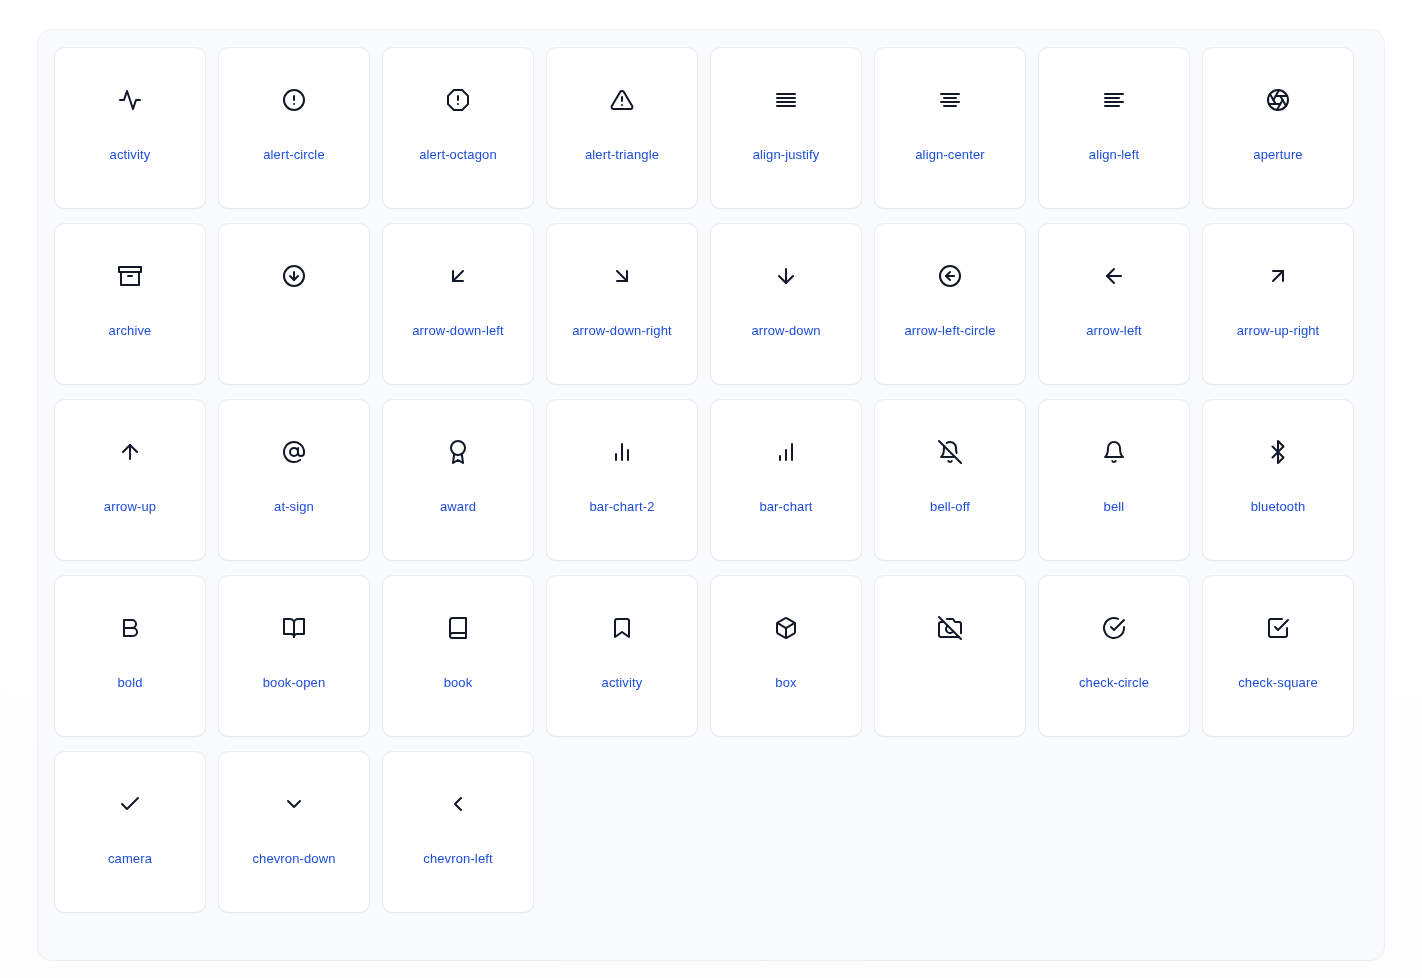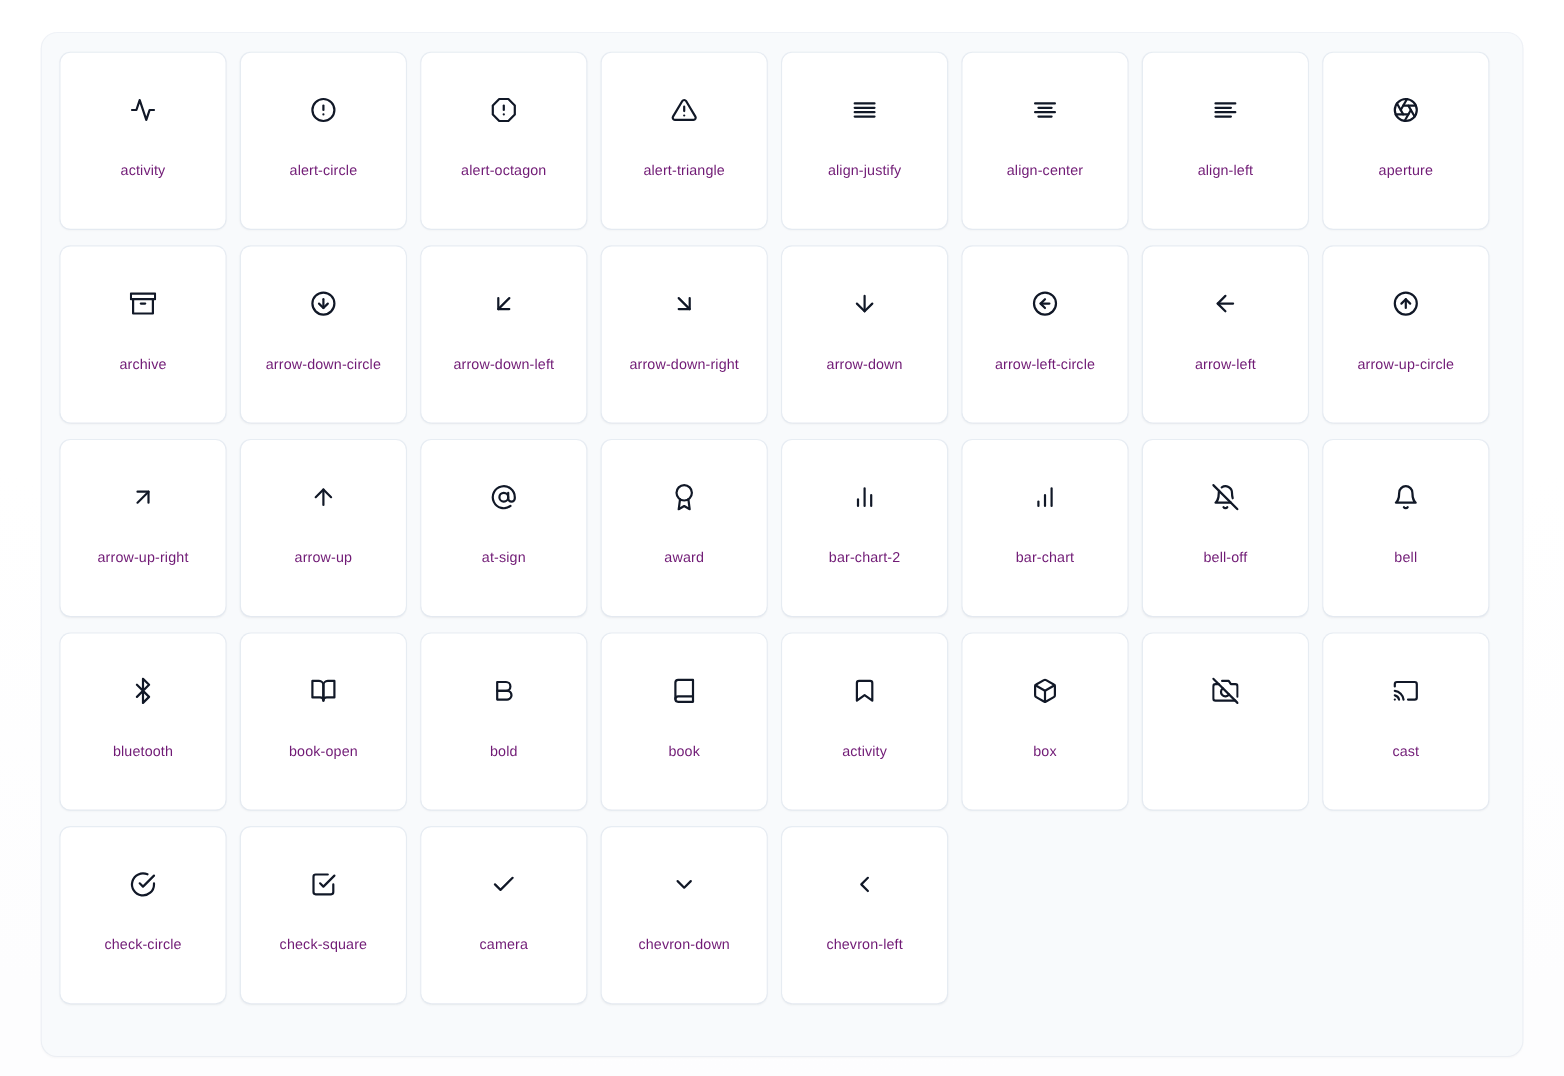--- a/index.html
+++ b/index.html
@@ -85,21 +85,21 @@
     stroke-width: 2;
     stroke-linecap: round;
     stroke-linejoin: round;
     fill: none;
     display: block;
   }
 
   .icon-label {
     font-size: 13px;
     line-height: 18px;
-    color: #701a75;
+    color: #1d4ed8;
     text-align: center;
     width: 128px;
     letter-spacing: 0.01em;
     word-break: break-word;
     position: absolute;
     left: 11px;
     top: 96px;
     height: 44px;
     display: flex;
     align-items: flex-start;
@@ -209,21 +209,20 @@
           <div class="icon-label">archive</div>
         </div>
         <div class="icon-card">
           <div class="icon-slot">
             <svg viewBox="0 0 24 24">
               <circle cx="12" cy="12" r="10"></circle>
               <polyline points="8 12 12 16 16 12"></polyline>
               <line x1="12" y1="8" x2="12" y2="16"></line>
             </svg>
           </div>
-          <div class="icon-label">arrow-down-circle</div>
         </div>
         <div class="icon-card">
           <div class="icon-slot">
             <svg viewBox="0 0 24 24">
               <line x1="17" y1="7" x2="7" y2="17"></line>
               <polyline points="17 17 7 17 7 7"></polyline>
             </svg>
           </div>
           <div class="icon-label">arrow-down-left</div>
         </div>
@@ -256,30 +255,20 @@
           <div class="icon-label">arrow-left-circle</div>
         </div>
         <div class="icon-card">
           <div class="icon-slot">
             <svg viewBox="0 0 24 24">
               <line x1="19" y1="12" x2="5" y2="12"></line>
               <polyline points="12 19 5 12 12 5"></polyline>
             </svg>
           </div>
           <div class="icon-label">arrow-left</div>
-        </div>
-        <div class="icon-card">
-          <div class="icon-slot">
-            <svg viewBox="0 0 24 24">
-              <circle cx="12" cy="12" r="10"></circle>
-              <polyline points="16 12 12 8 8 12"></polyline>
-              <line x1="12" y1="16" x2="12" y2="8"></line>
-            </svg>
-          </div>
-          <div class="icon-label">arrow-up-circle</div>
         </div>
         <div class="icon-card">
           <div class="icon-slot">
             <svg viewBox="0 0 24 24">
               <line x1="7" y1="17" x2="17" y2="7"></line>
               <polyline points="7 7 17 7 17 17"></polyline>
             </svg>
           </div>
           <div class="icon-label">arrow-up-right</div>
         </div>
@@ -355,34 +344,34 @@
           <div class="icon-slot">
             <svg viewBox="0 0 24 24">
               <polyline points="6.5 6.5 17.5 17.5 12 23 12 1 17.5 6.5 6.5 17.5"></polyline>
             </svg>
           </div>
           <div class="icon-label">bluetooth</div>
         </div>
         <div class="icon-card">
           <div class="icon-slot">
             <svg viewBox="0 0 24 24">
+              <path d="M6 4h8a4 4 0 0 1 4 4 4 4 0 0 1-4 4H6z"></path>
+              <path d="M6 12h9a4 4 0 0 1 4 4 4 4 0 0 1-4 4H6z"></path>
+            </svg>
+          </div>
+          <div class="icon-label">bold</div>
+        </div>
+        <div class="icon-card">
+          <div class="icon-slot">
+            <svg viewBox="0 0 24 24">
               <path d="M2 3h6a4 4 0 0 1 4 4v14a3 3 0 0 0-3-3H2z"></path>
               <path d="M22 3h-6a4 4 0 0 0-4 4v14a3 3 0 0 1 3-3h7z"></path>
             </svg>
           </div>
           <div class="icon-label">book-open</div>
-        </div>
-        <div class="icon-card">
-          <div class="icon-slot">
-            <svg viewBox="0 0 24 24">
-              <path d="M6 4h8a4 4 0 0 1 4 4 4 4 0 0 1-4 4H6z"></path>
-              <path d="M6 12h9a4 4 0 0 1 4 4 4 4 0 0 1-4 4H6z"></path>
-            </svg>
-          </div>
-          <div class="icon-label">bold</div>
         </div>
         <div class="icon-card">
           <div class="icon-slot">
             <svg viewBox="0 0 24 24">
               <path d="M4 19.5A2.5 2.5 0 0 1 6.5 17H20"></path>
               <path d="M6.5 2H20v20H6.5A2.5 2.5 0 0 1 4 19.5v-15A2.5 2.5 0 0 1 6.5 2z"></path>
             </svg>
           </div>
           <div class="icon-label">book</div>
         </div>
@@ -408,29 +397,20 @@
           <div class="icon-slot">
             <svg viewBox="0 0 24 24">
               <line x1="1" y1="1" x2="23" y2="23"></line>
               <path d="M21 21H3a2 2 0 0 1-2-2V8a2 2 0 0 1 2-2h3m3-3h6l2 3h4a2 2 0 0 1 2 2v9.34m-7.72-2.06a4 4 0 1 1-5.56-5.56"></path>
             </svg>
           </div>
         </div>
         <div class="icon-card">
           <div class="icon-slot">
             <svg viewBox="0 0 24 24">
-              <path d="M2 16.1A5 5 0 0 1 5.9 20M2 12.05A9 9 0 0 1 9.95 20M2 8V6a2 2 0 0 1 2-2h16a2 2 0 0 1 2 2v12a2 2 0 0 1-2 2h-6"></path>
-              <line x1="2" y1="20" x2="2.01" y2="20"></line>
-            </svg>
-          </div>
-          <div class="icon-label">cast</div>
-        </div>
-        <div class="icon-card">
-          <div class="icon-slot">
-            <svg viewBox="0 0 24 24">
               <path d="M22 11.08V12a10 10 0 1 1-5.93-9.14"></path>
               <polyline points="22 4 12 14.01 9 11.01"></polyline>
             </svg>
           </div>
           <div class="icon-label">check-circle</div>
         </div>
         <div class="icon-card">
           <div class="icon-slot">
             <svg viewBox="0 0 24 24">
               <polyline points="9 11 12 14 22 4"></polyline>

